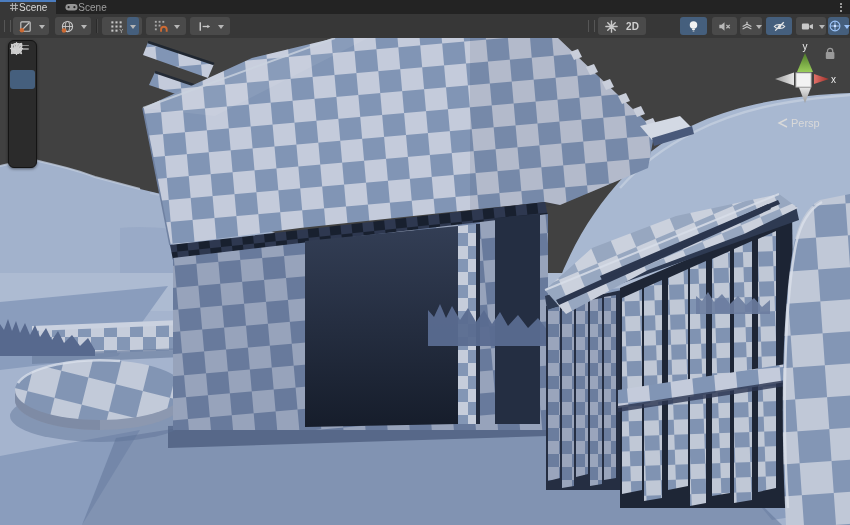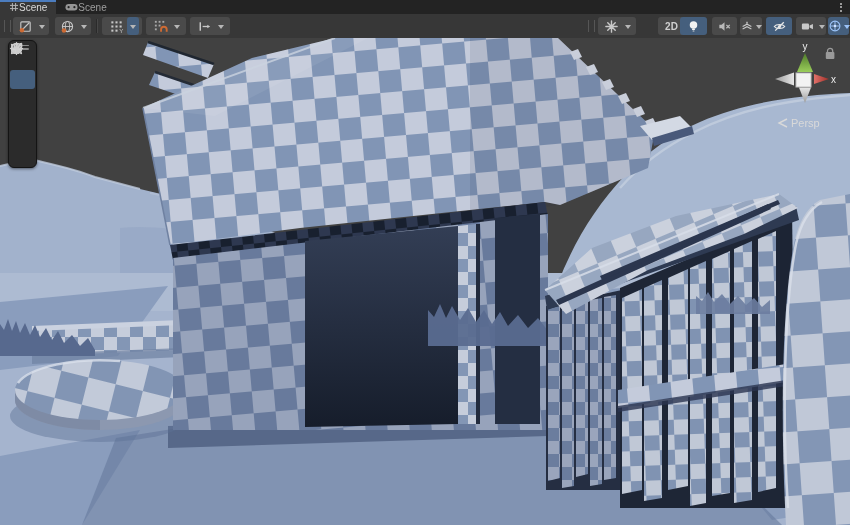--- a/index.html
+++ b/index.html
@@ -152,21 +152,21 @@
           <svg width="15" height="15" viewBox="0 0 16 16">
         <path d="M8 2v12M2 8h12M4 4l8 8M12 4l-8 8" stroke="#c8c8c8" stroke-width="1.5" stroke-linecap="round"></path>
         <circle cx="8" cy="8" r="2" fill="#c8c8c8"></circle>
           </svg>
         </span>
       <span class="seg">
           <i class="arrow"></i>
         </span>
     </button>
 
-    <button class="tbtn" style="left:658px;width:27px">
+    <button class="tbtn" style="left:619px;width:27px">
       <span class="lbl2d">2D</span>
     </button>
 
     <button class="tbtn active" style="left:680px;width:27px">
       <svg width="15" height="15" viewBox="0 0 16 16">
         <circle cx="8" cy="6.4" r="4" fill="#f2f2f2"></circle>
         <rect x="6.4" y="10.2" width="3.2" height="1.6" rx="0.5" fill="#f2f2f2"></rect>
         <rect x="6.9" y="12.2" width="2.2" height="1.2" rx="0.5" fill="#d8d8d8"></rect>
         </svg>
     </button>

